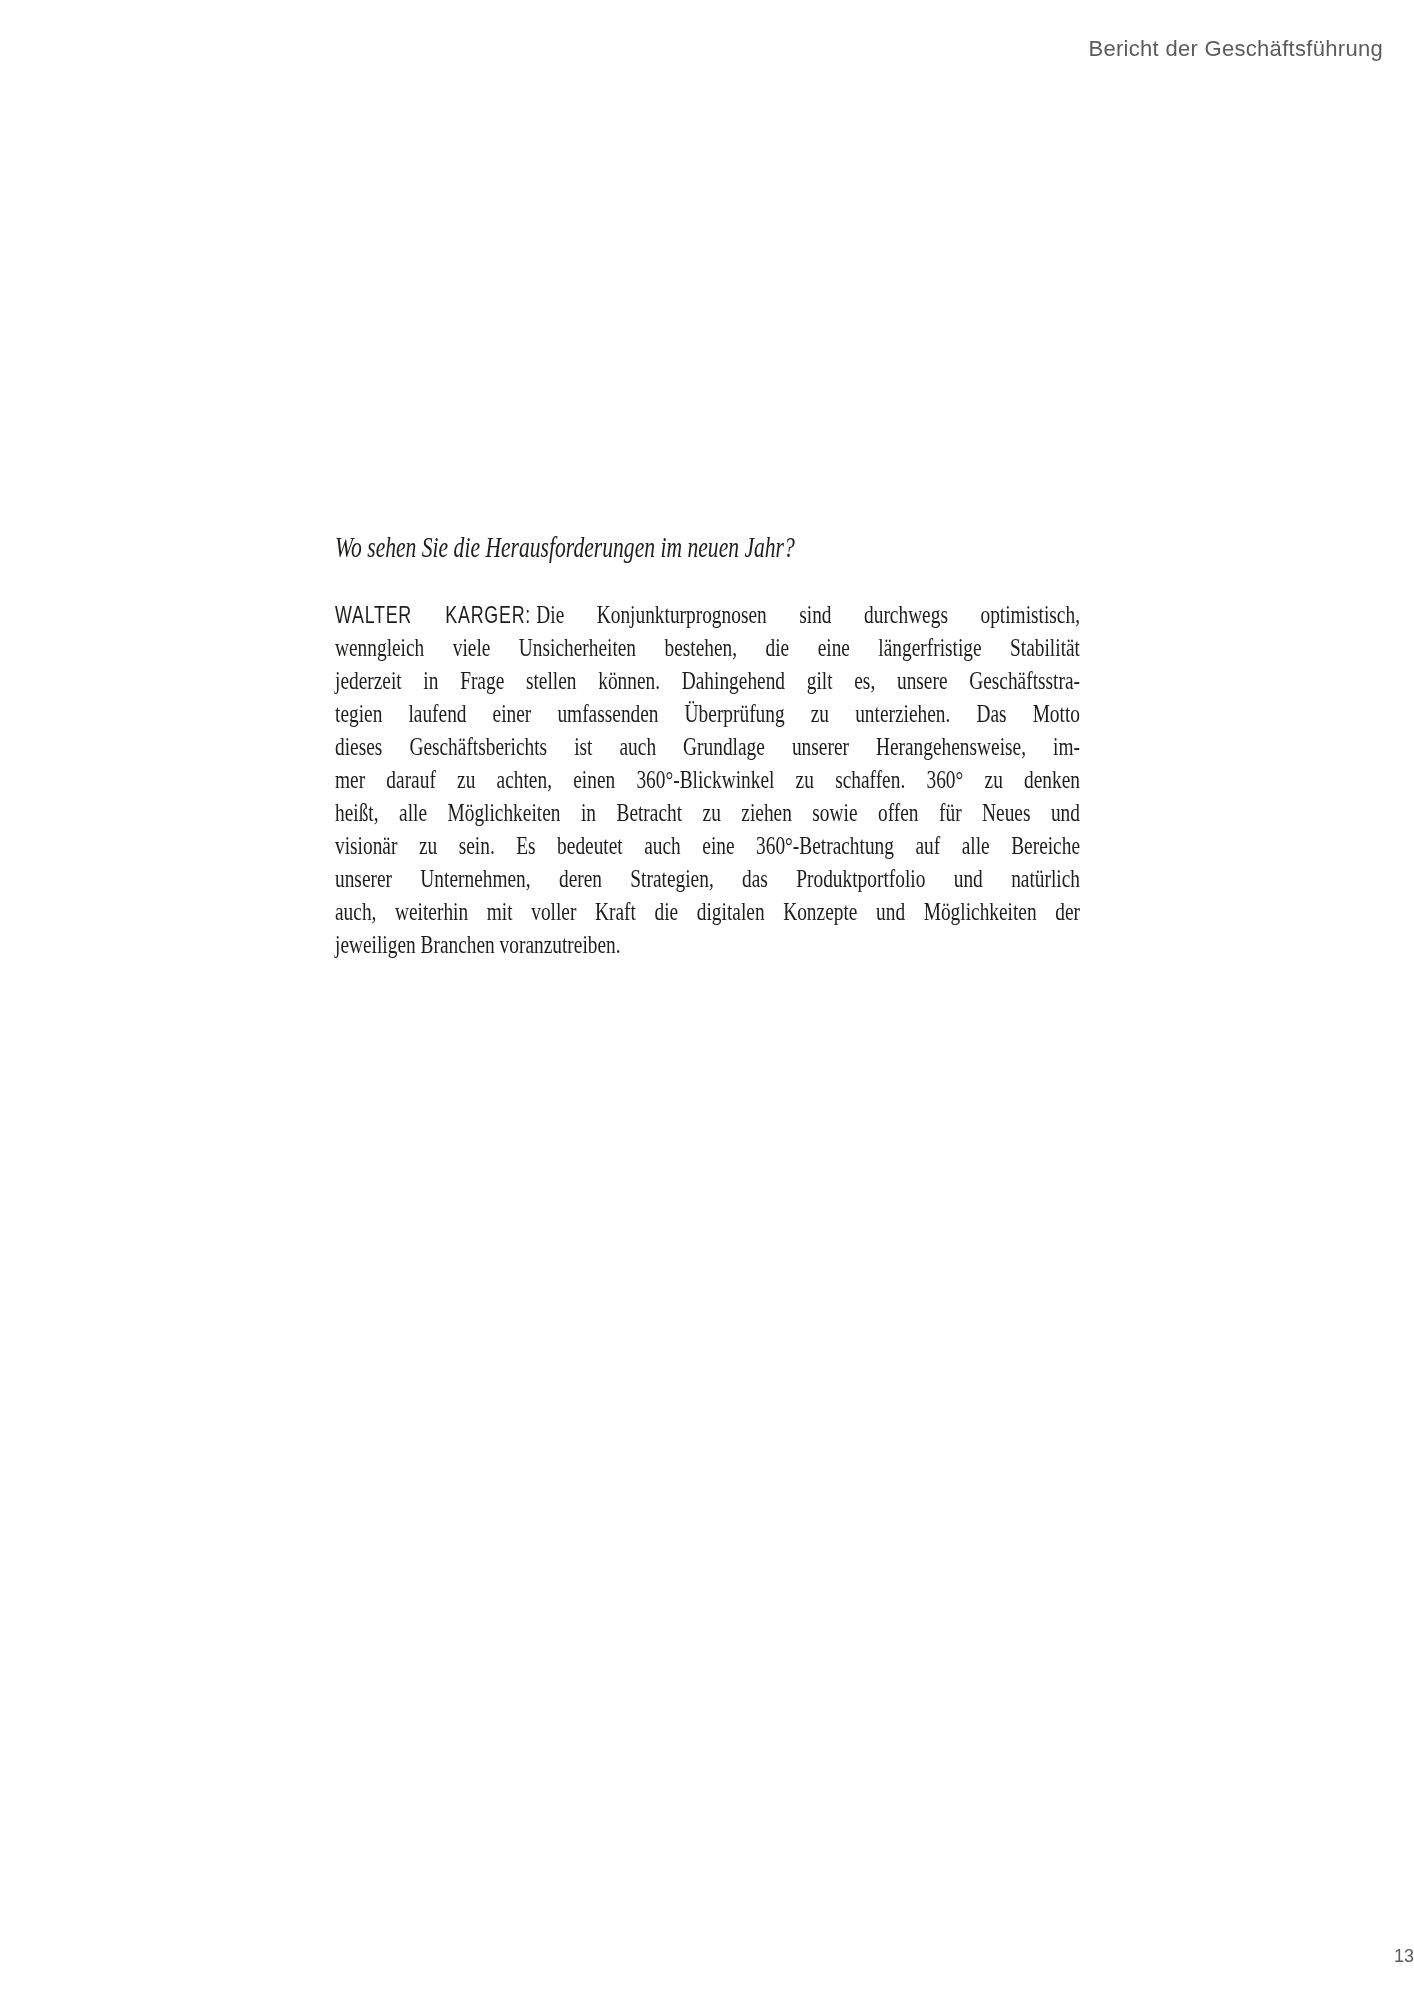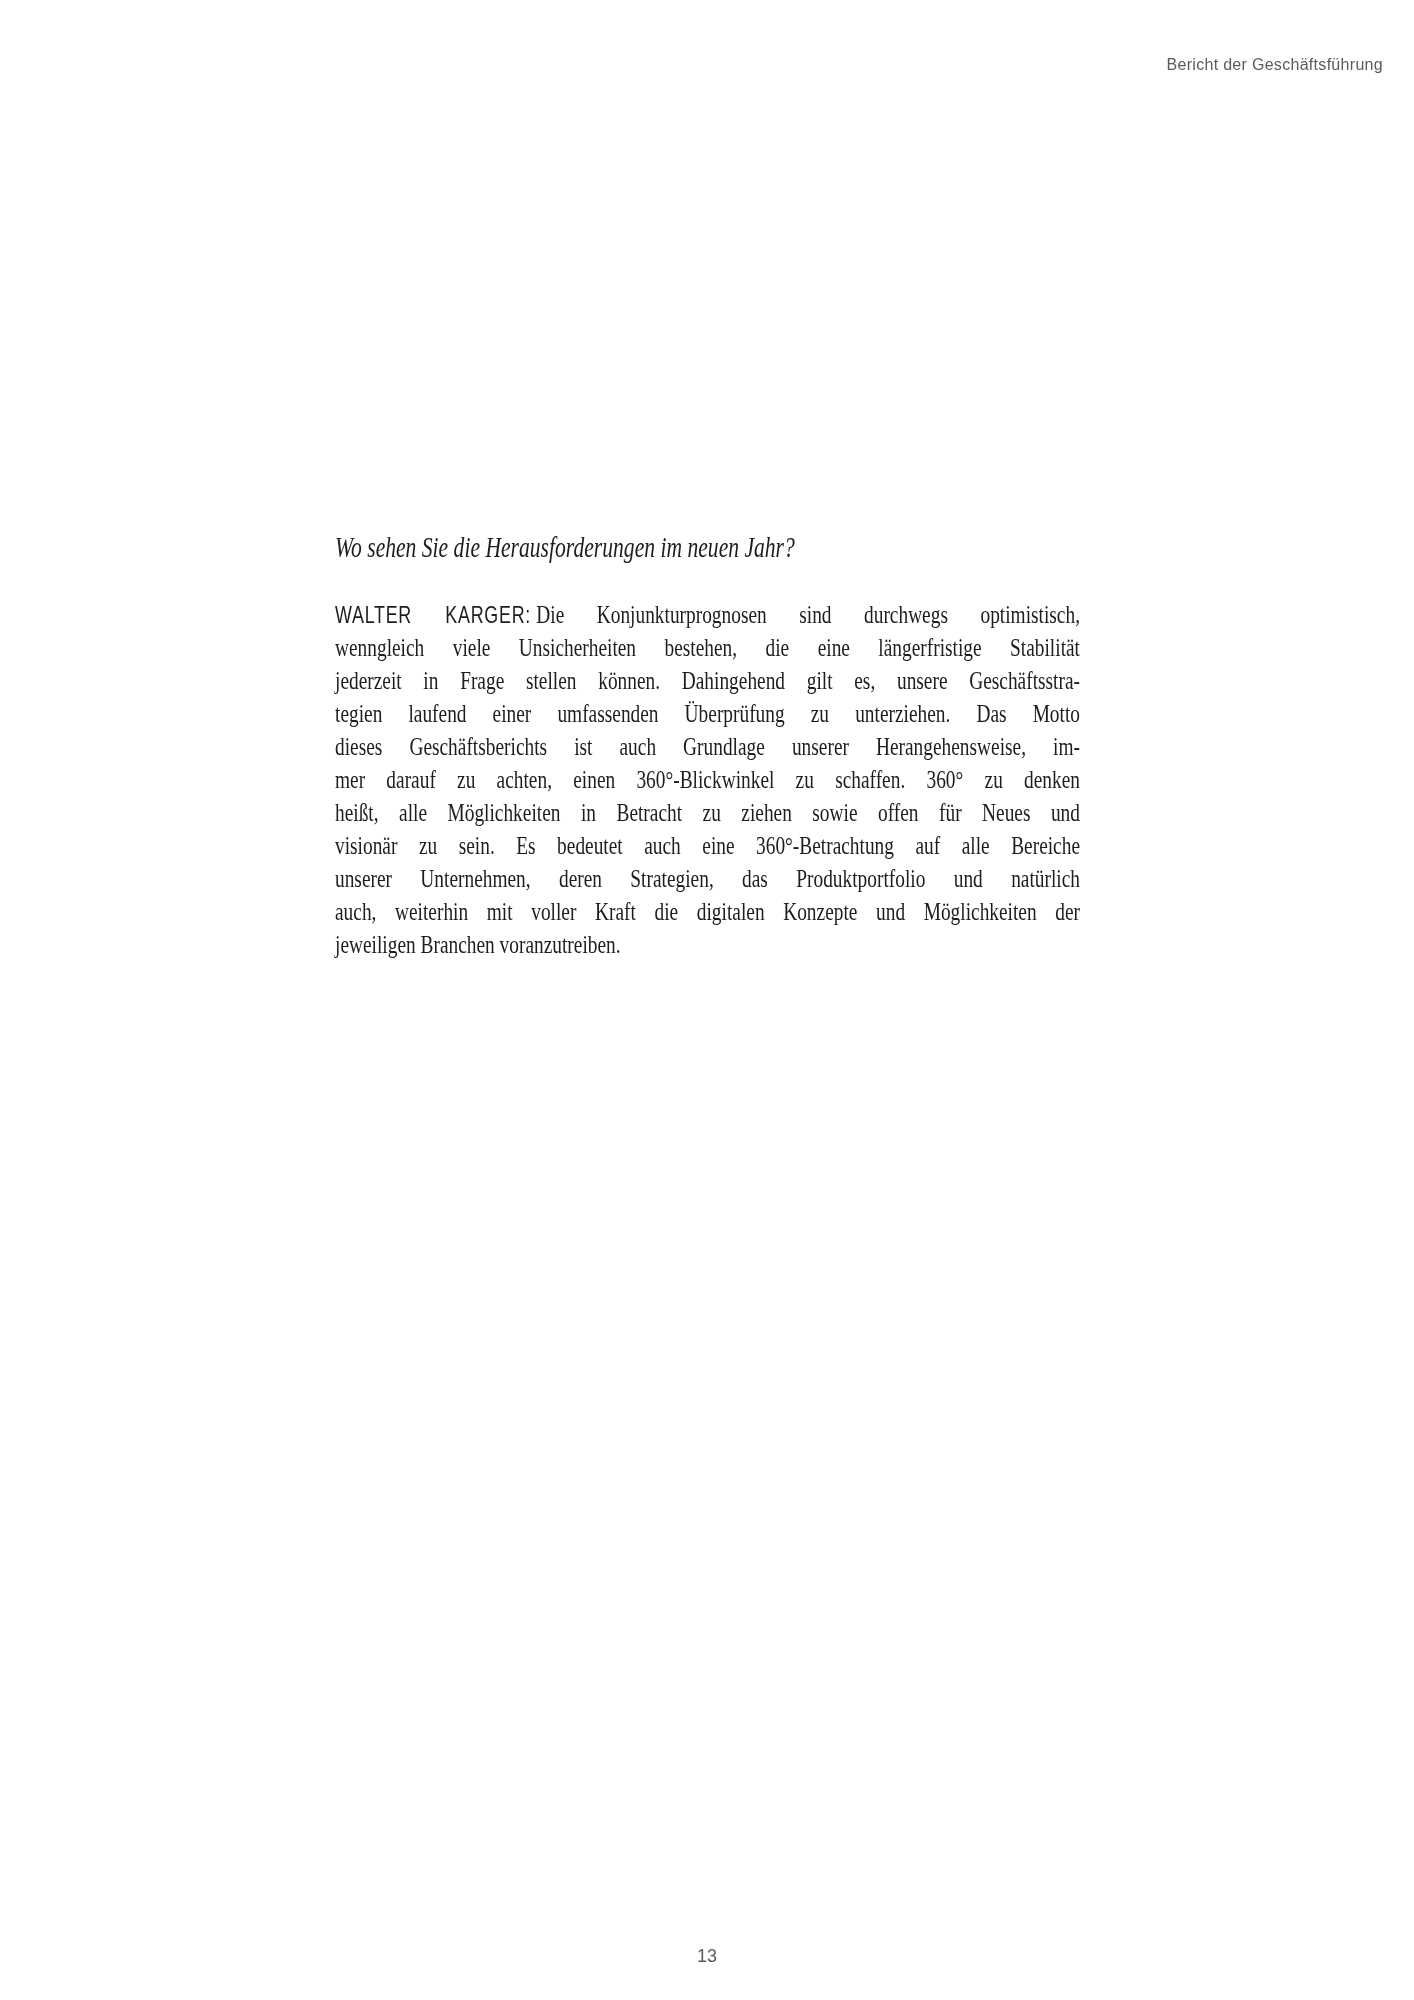--- a/index.html
+++ b/index.html
@@ -13,26 +13,25 @@
     height: 2000px;
     background: var(--bg, #ffffff);
     overflow: hidden;
     font-family: "Liberation Serif", "DejaVu Serif", serif;
   }
   .running-header {
     position: absolute;
     top: 38px;
     right: 31px;
     font-family: "Liberation Sans", "DejaVu Sans", sans-serif;
-    font-size: 16px;
+    font-size: 22px;
     line-height: 22px;
     letter-spacing: 0.3px;
     color: var(--muted, #5b5b5d);
     white-space: nowrap;
-    margin-top: 16px;
   }
   .content {
     position: absolute;
     left: 335px;
     top: 531px;
     width: 1000px;
     transform: scaleX(0.745);
     transform-origin: 0 0;
     color: var(--text, #1d1d1b);
   }
@@ -61,21 +60,21 @@
     margin-right: 8px;
   }
   .speaker-label .speaker-sep {
     letter-spacing: 0;
   }
   .page-number {
     position: absolute;
     left: 0;
     right: 0;
     top: 1946px;
-    text-align: center;
+    text-align: right;
     font-family: "Liberation Sans", "DejaVu Sans", sans-serif;
     font-size: 18px;
     color: var(--muted, #5b5b5d);
   }
 </style>
 </head>
 <body>
 
 <div class="page">
 

